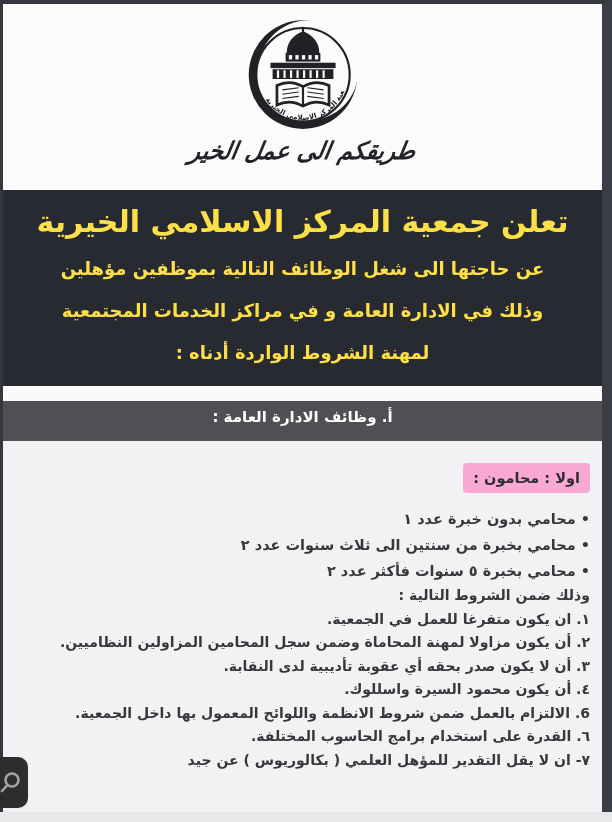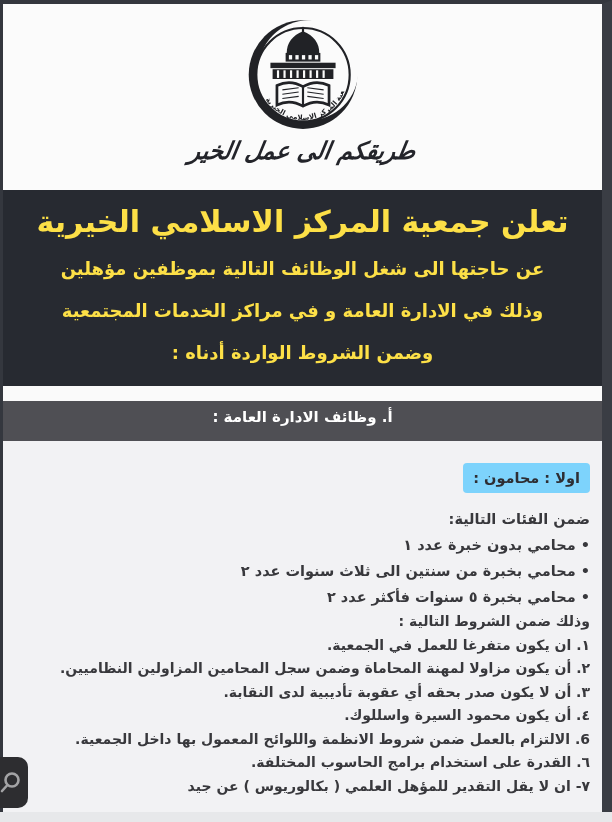--- a/index.html
+++ b/index.html
@@ -41,21 +41,21 @@
     background:#4f4f54; color:#ffffff; text-align:center; direction:rtl;
     font-size:15px; font-weight:bold; height:40px; line-height:32px;
   }
 
   
   .content {
     direction:rtl; text-align:right; padding:22px 12px 0 12px;
     color:#38383c;
   }
   .badge {
-    display:inline-block; background:#7dd3fc; color:#2e2e33;
+    display:inline-block; background:#f9a8d4; color:#2e2e33;
     border-radius:4px; padding:7px 10px; font-size:14.5px; font-weight:bold;
     margin-bottom:13px;
   }
   .list-line { font-size:14.5px; font-weight:bold; line-height:26px; }
   .cond-line { font-size:14px;   font-weight:bold; line-height:23.5px; }
 
   
   .fab {
     position:absolute; left:-16px; top:757px; width:44px; height:51px;
     background:#2d2d30; border:none; border-radius:10px;
@@ -121,31 +121,30 @@
           <textPath href="#arcpath" startOffset="8%">جمعية المركز الاسلامي الخيرية</textPath>
         </text>
       </svg>
       <div class="calligraphy">طريقكم الى عمل الخير</div>
     </div>
 
     <div class="headline-block">
       <div class="headline">تعلن جمعية المركز الاسلامي الخيرية</div>
       <div class="subline">عن حاجتها الى شغل الوظائف التالية بموظفين مؤهلين</div>
       <div class="subline">وذلك في الادارة العامة و في مراكز الخدمات المجتمعية</div>
-      <div class="subline">وضمن الشروط الواردة أدناه :</div>
+      <div class="subline">لمهنة الشروط الواردة أدناه :</div>
     </div>
 
     <div class="gap-strip"></div>
 
     <div class="section-bar">أ. وظائف الادارة العامة :</div>
 
     <div class="content">
       <span class="badge">اولا : محامون :</span>
 
-      <div class="list-line">ضمن الفئات التالية:</div>
       <div class="list-line">• محامي بدون خبرة عدد ١</div>
       <div class="list-line">• محامي بخبرة من سنتين الى ثلاث سنوات عدد ٢</div>
       <div class="list-line">• محامي بخبرة ٥ سنوات فأكثر عدد ٢</div>
 
       <div class="cond-line">وذلك ضمن الشروط التالية :</div>
       <div class="cond-line">١. ان يكون متفرغا للعمل في الجمعية.</div>
       <div class="cond-line">٢. أن يكون مزاولا لمهنة المحاماة وضمن سجل المحامين المزاولين النظاميين.</div>
       <div class="cond-line">٣. أن لا يكون صدر بحقه أي عقوبة تأديبية لدى النقابة.</div>
       <div class="cond-line">٤. أن يكون محمود السيرة واسللوك.</div>
       <div class="cond-line">6. الالتزام بالعمل ضمن شروط الانظمة واللوائح المعمول بها داخل الجمعية.</div>

